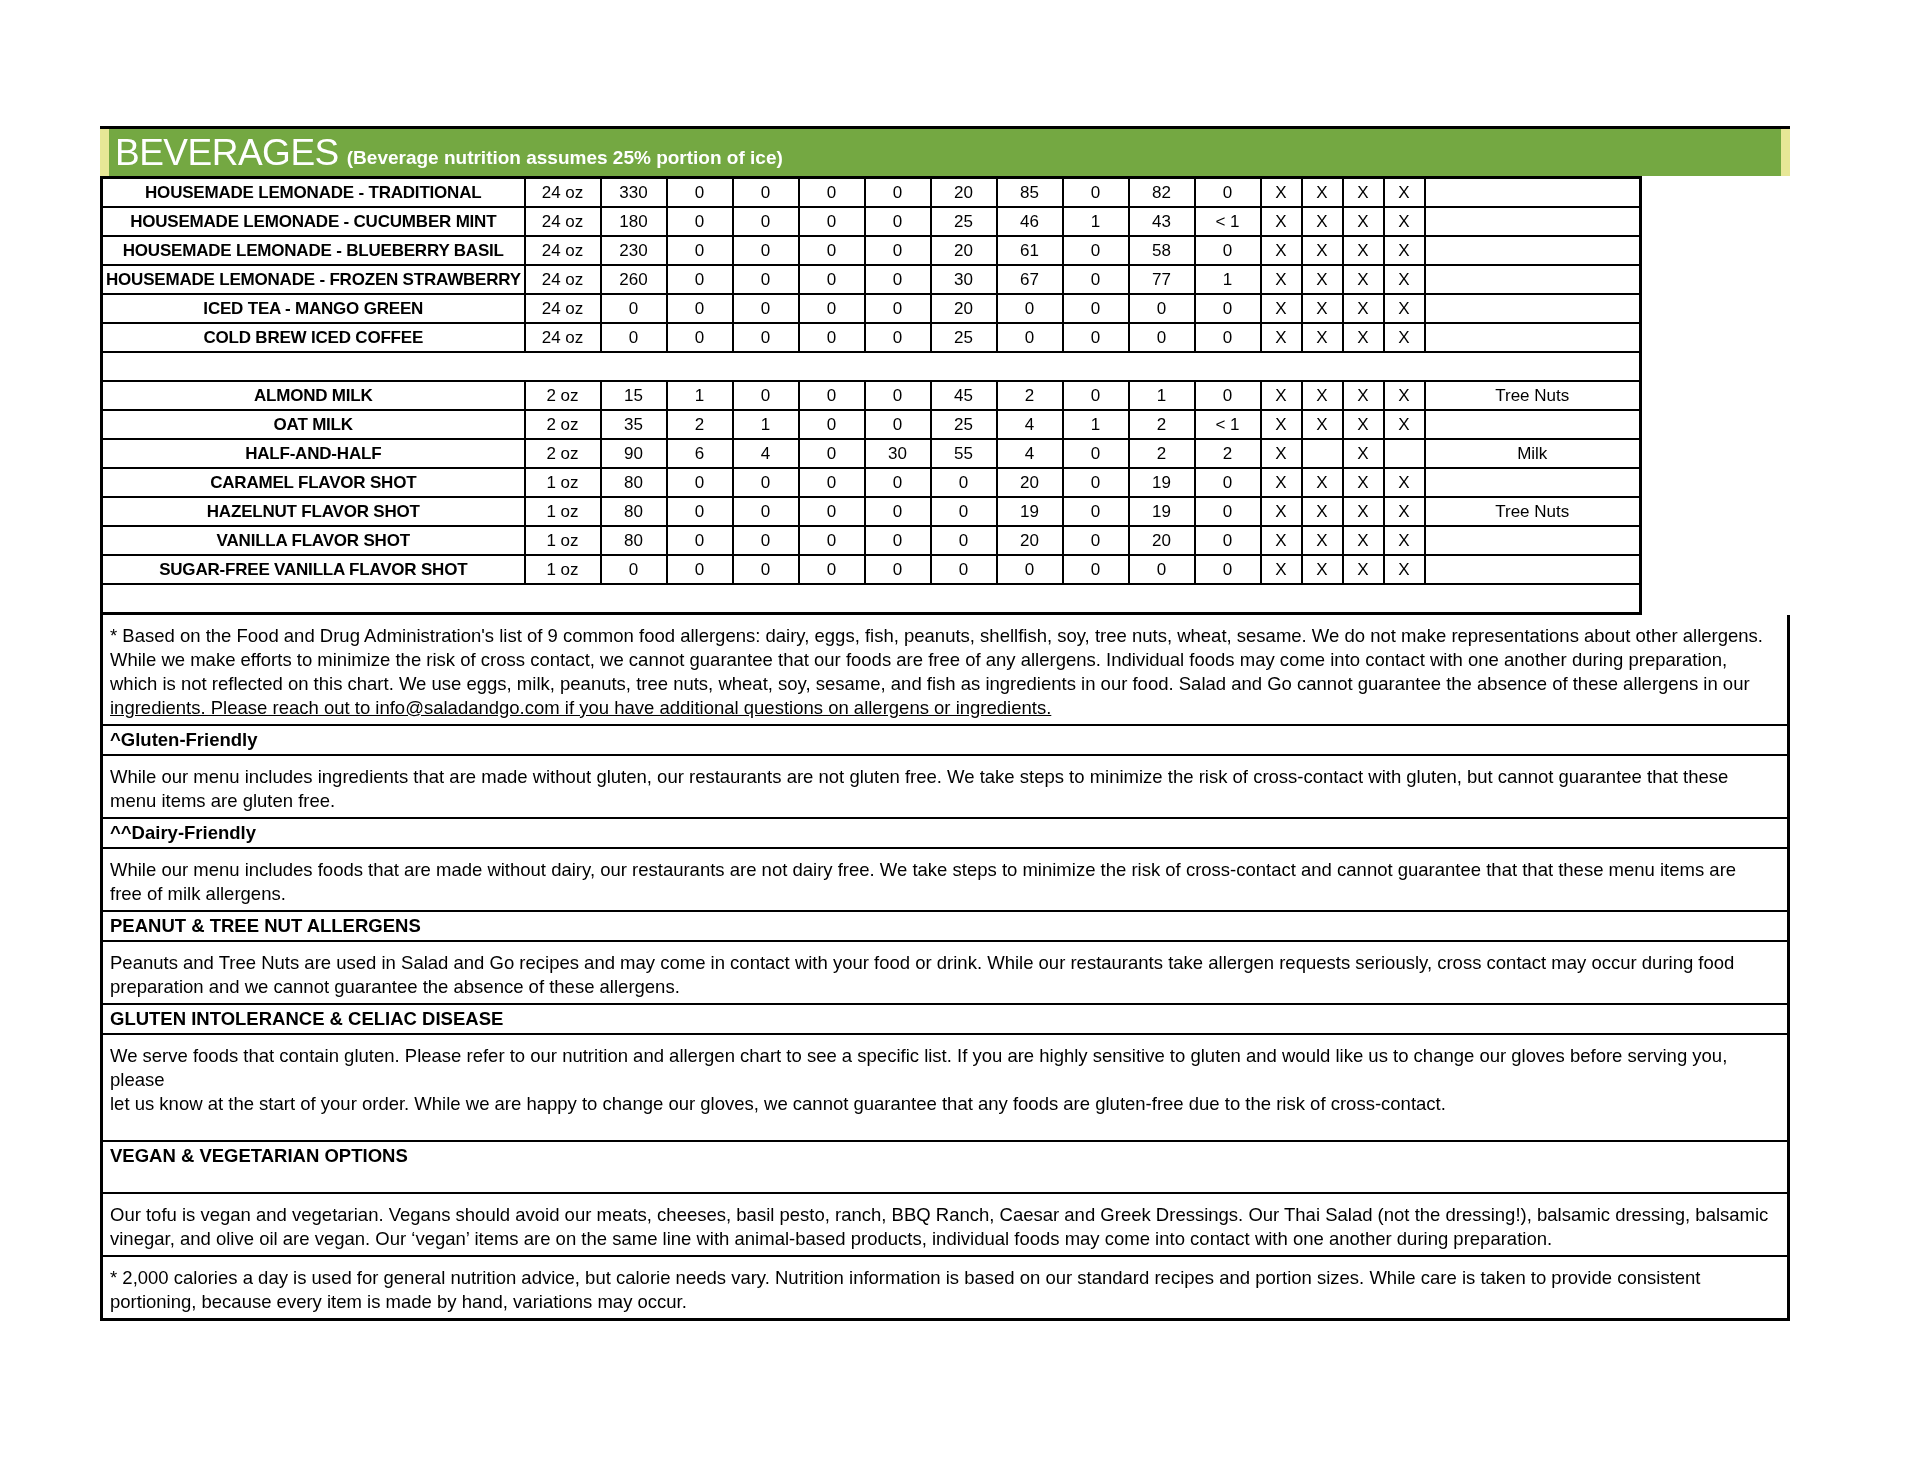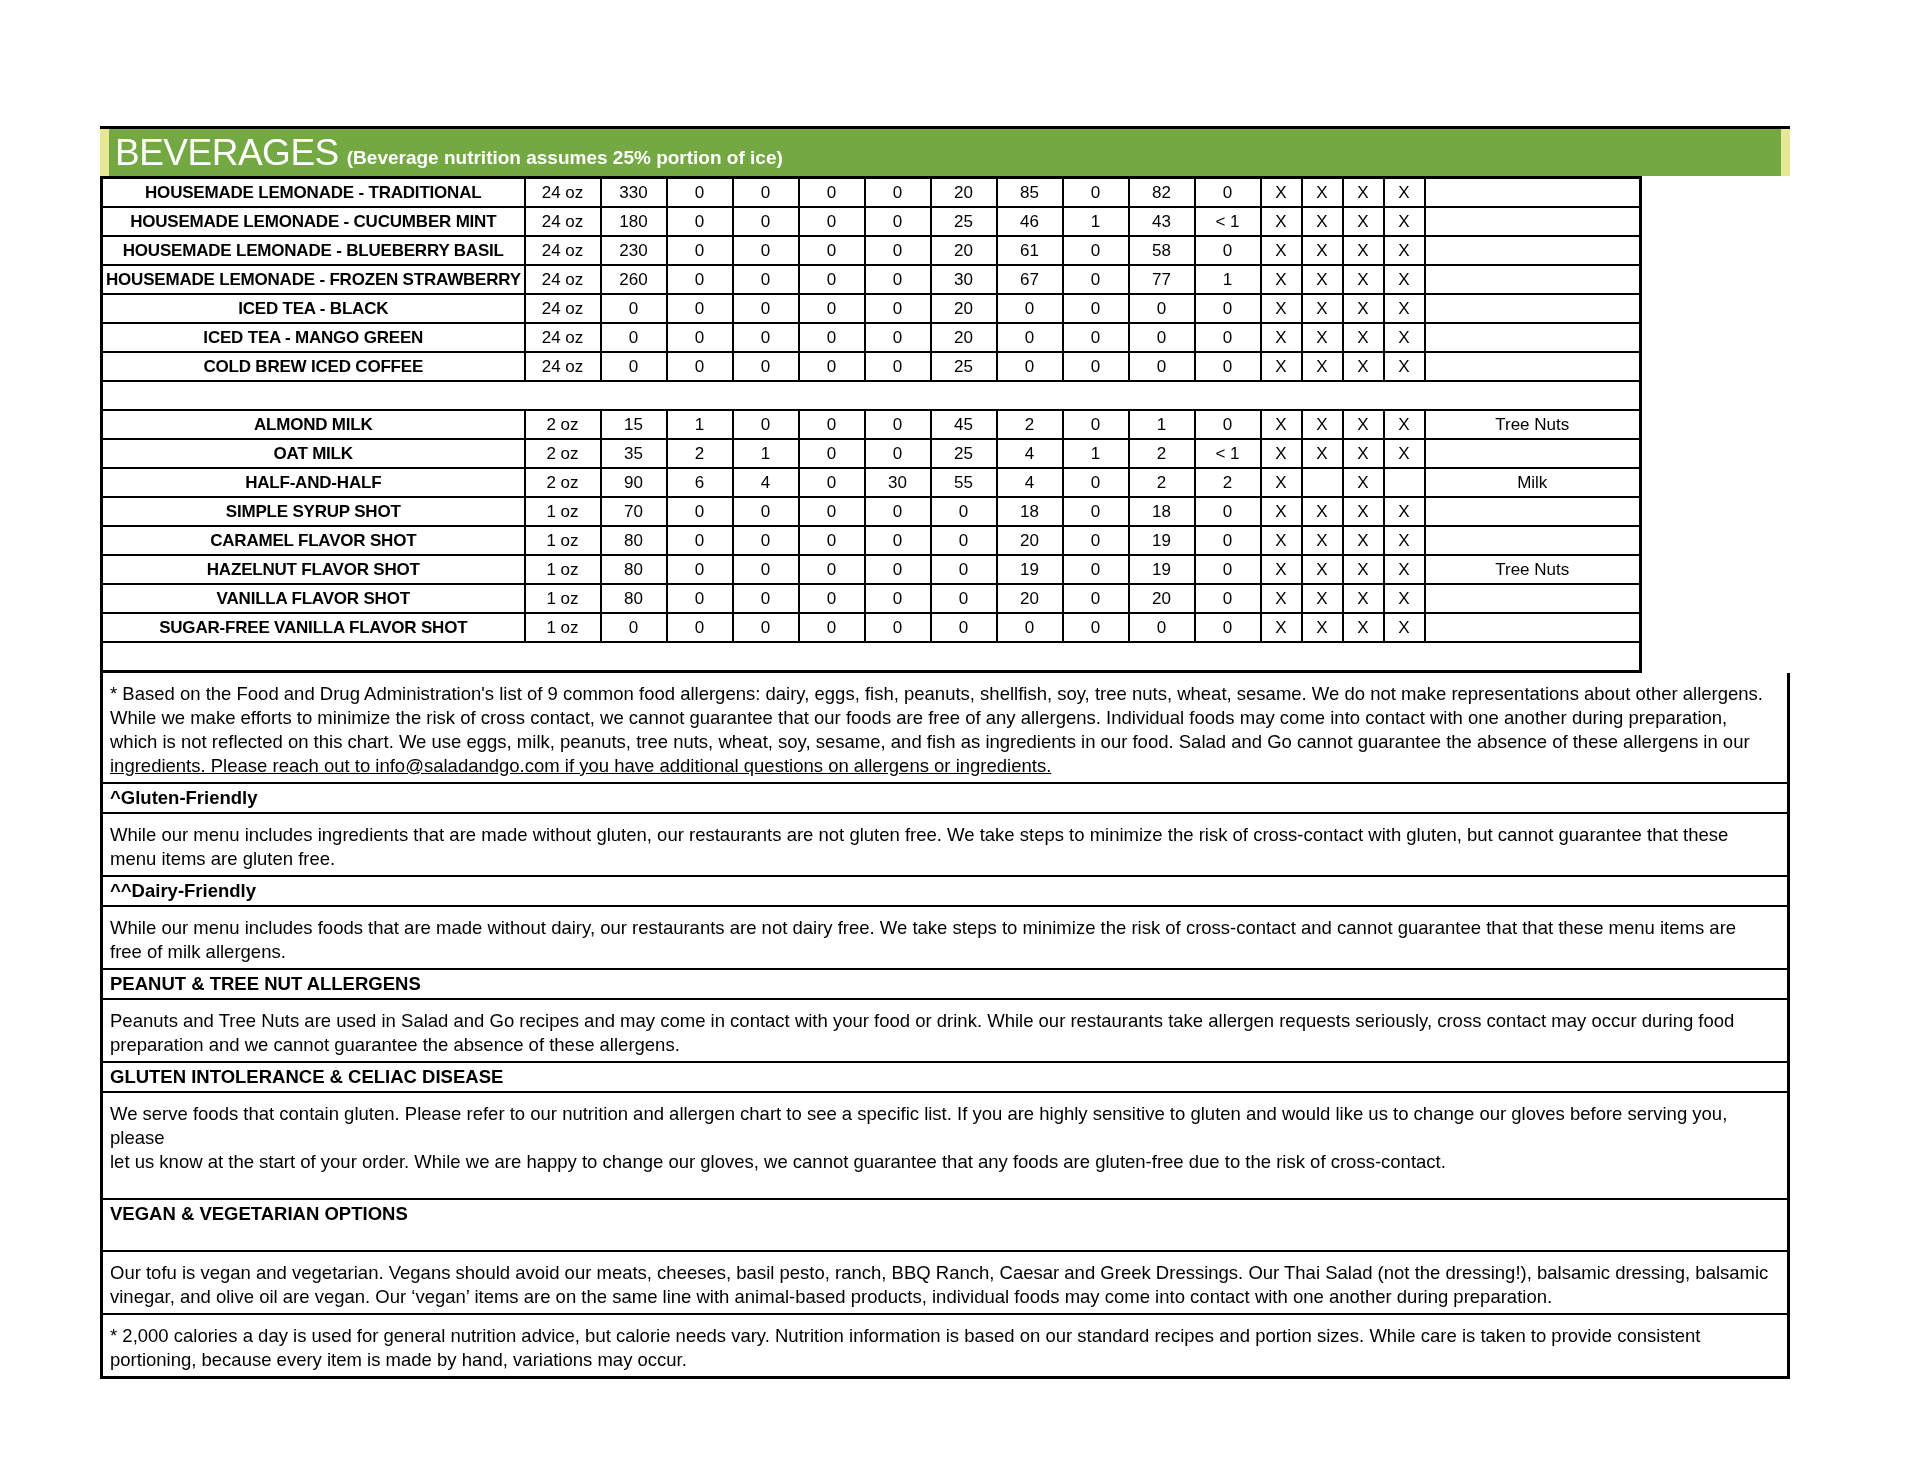--- a/index.html
+++ b/index.html
@@ -143,39 +143,20 @@
             <td class="c-num">0</td>
             <td class="c-num">77</td>
             <td class="c-num">1</td>
             <td class="c-mark">X</td>
             <td class="c-mark">X</td>
             <td class="c-mark">X</td>
             <td class="c-mark">X</td>
             <td class="c-allergen"></td>
           </tr>
           <tr>
-            <td class="c-name">ICED TEA - BLACK</td>
-            <td class="c-serve">24 oz</td>
-            <td class="c-num">0</td>
-            <td class="c-num">0</td>
-            <td class="c-num">0</td>
-            <td class="c-num">0</td>
-            <td class="c-num">0</td>
-            <td class="c-num">20</td>
-            <td class="c-num">0</td>
-            <td class="c-num">0</td>
-            <td class="c-num">0</td>
-            <td class="c-num">0</td>
-            <td class="c-mark">X</td>
-            <td class="c-mark">X</td>
-            <td class="c-mark">X</td>
-            <td class="c-mark">X</td>
-            <td class="c-allergen"></td>
-          </tr>
-          <tr>
             <td class="c-name">ICED TEA - MANGO GREEN</td>
             <td class="c-serve">24 oz</td>
             <td class="c-num">0</td>
             <td class="c-num">0</td>
             <td class="c-num">0</td>
             <td class="c-num">0</td>
             <td class="c-num">0</td>
             <td class="c-num">20</td>
             <td class="c-num">0</td>
             <td class="c-num">0</td>
@@ -264,39 +245,20 @@
             <td class="c-num">0</td>
             <td class="c-num">2</td>
             <td class="c-num">2</td>
             <td class="c-mark">X</td>
             <td class="c-mark"></td>
             <td class="c-mark">X</td>
             <td class="c-mark"></td>
             <td class="c-allergen">Milk</td>
           </tr>
           <tr>
-            <td class="c-name">SIMPLE SYRUP SHOT</td>
-            <td class="c-serve">1 oz</td>
-            <td class="c-num">70</td>
-            <td class="c-num">0</td>
-            <td class="c-num">0</td>
-            <td class="c-num">0</td>
-            <td class="c-num">0</td>
-            <td class="c-num">0</td>
-            <td class="c-num">18</td>
-            <td class="c-num">0</td>
-            <td class="c-num">18</td>
-            <td class="c-num">0</td>
-            <td class="c-mark">X</td>
-            <td class="c-mark">X</td>
-            <td class="c-mark">X</td>
-            <td class="c-mark">X</td>
-            <td class="c-allergen"></td>
-          </tr>
-          <tr>
             <td class="c-name">CARAMEL FLAVOR SHOT</td>
             <td class="c-serve">1 oz</td>
             <td class="c-num">80</td>
             <td class="c-num">0</td>
             <td class="c-num">0</td>
             <td class="c-num">0</td>
             <td class="c-num">0</td>
             <td class="c-num">0</td>
             <td class="c-num">20</td>
             <td class="c-num">0</td>

